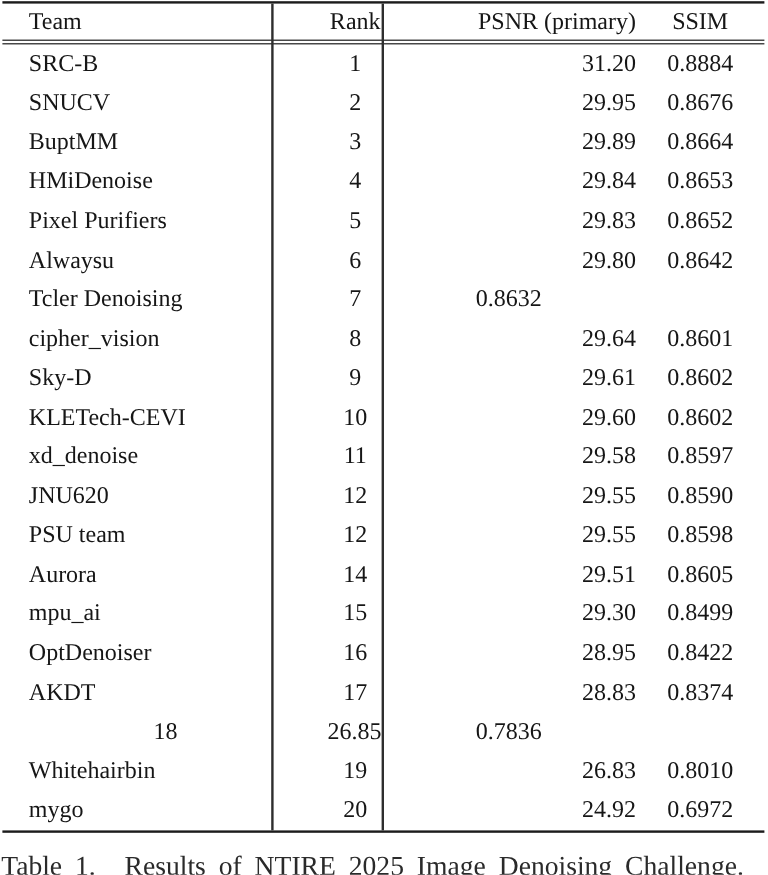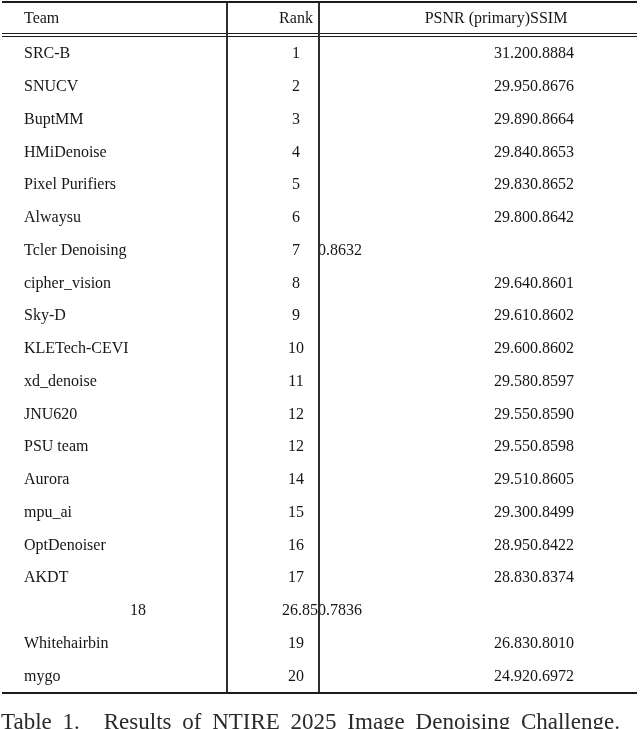--- a/index.html
+++ b/index.html
@@ -15,21 +15,21 @@
     width: 640px; height: 729px;
     background: #ffffff;
     overflow: hidden;
   }
   .tbl {
     position: absolute;
     left: 2px; top: 1px;
     width: 635px;
     border-top: 2px solid #1c1c1c;
     border-bottom: 2px solid #1c1c1c;
-    font-size: 16px;
+    font-size: 20px;
   }
   
   .vline {
     position: absolute;
     top: 0; bottom: 0;
     width: 1.5px;
     background: #2e2e2e;
   }
   .vline-1 { left: 224px; }
   .vline-2 { left: 316px; }
@@ -39,21 +39,21 @@
     grid-template-columns: 224px 92px 212px 107px;
     align-items: center;
   }
   .row.header { height: 30px; }
   .row.data   { height: 32.75px; }
 
   .cell        { overflow: hidden; white-space: nowrap; }
   .cell.team   { padding-left: 22px; text-align: left; }
   .cell.rank   { text-align: center; margin-left: 48px; }
   .cell.psnr   { text-align: right; }
-  .cell.ssim   { }
+  .cell.ssim   { text-align: center; }
 
   .double-rule {
     height: 2px;
     border-top: 1.5px solid #1c1c1c;
     border-bottom: 1.5px solid #1c1c1c;
   }
 
   .caption {
     position: absolute;
     left: 1px; top: 709px;

